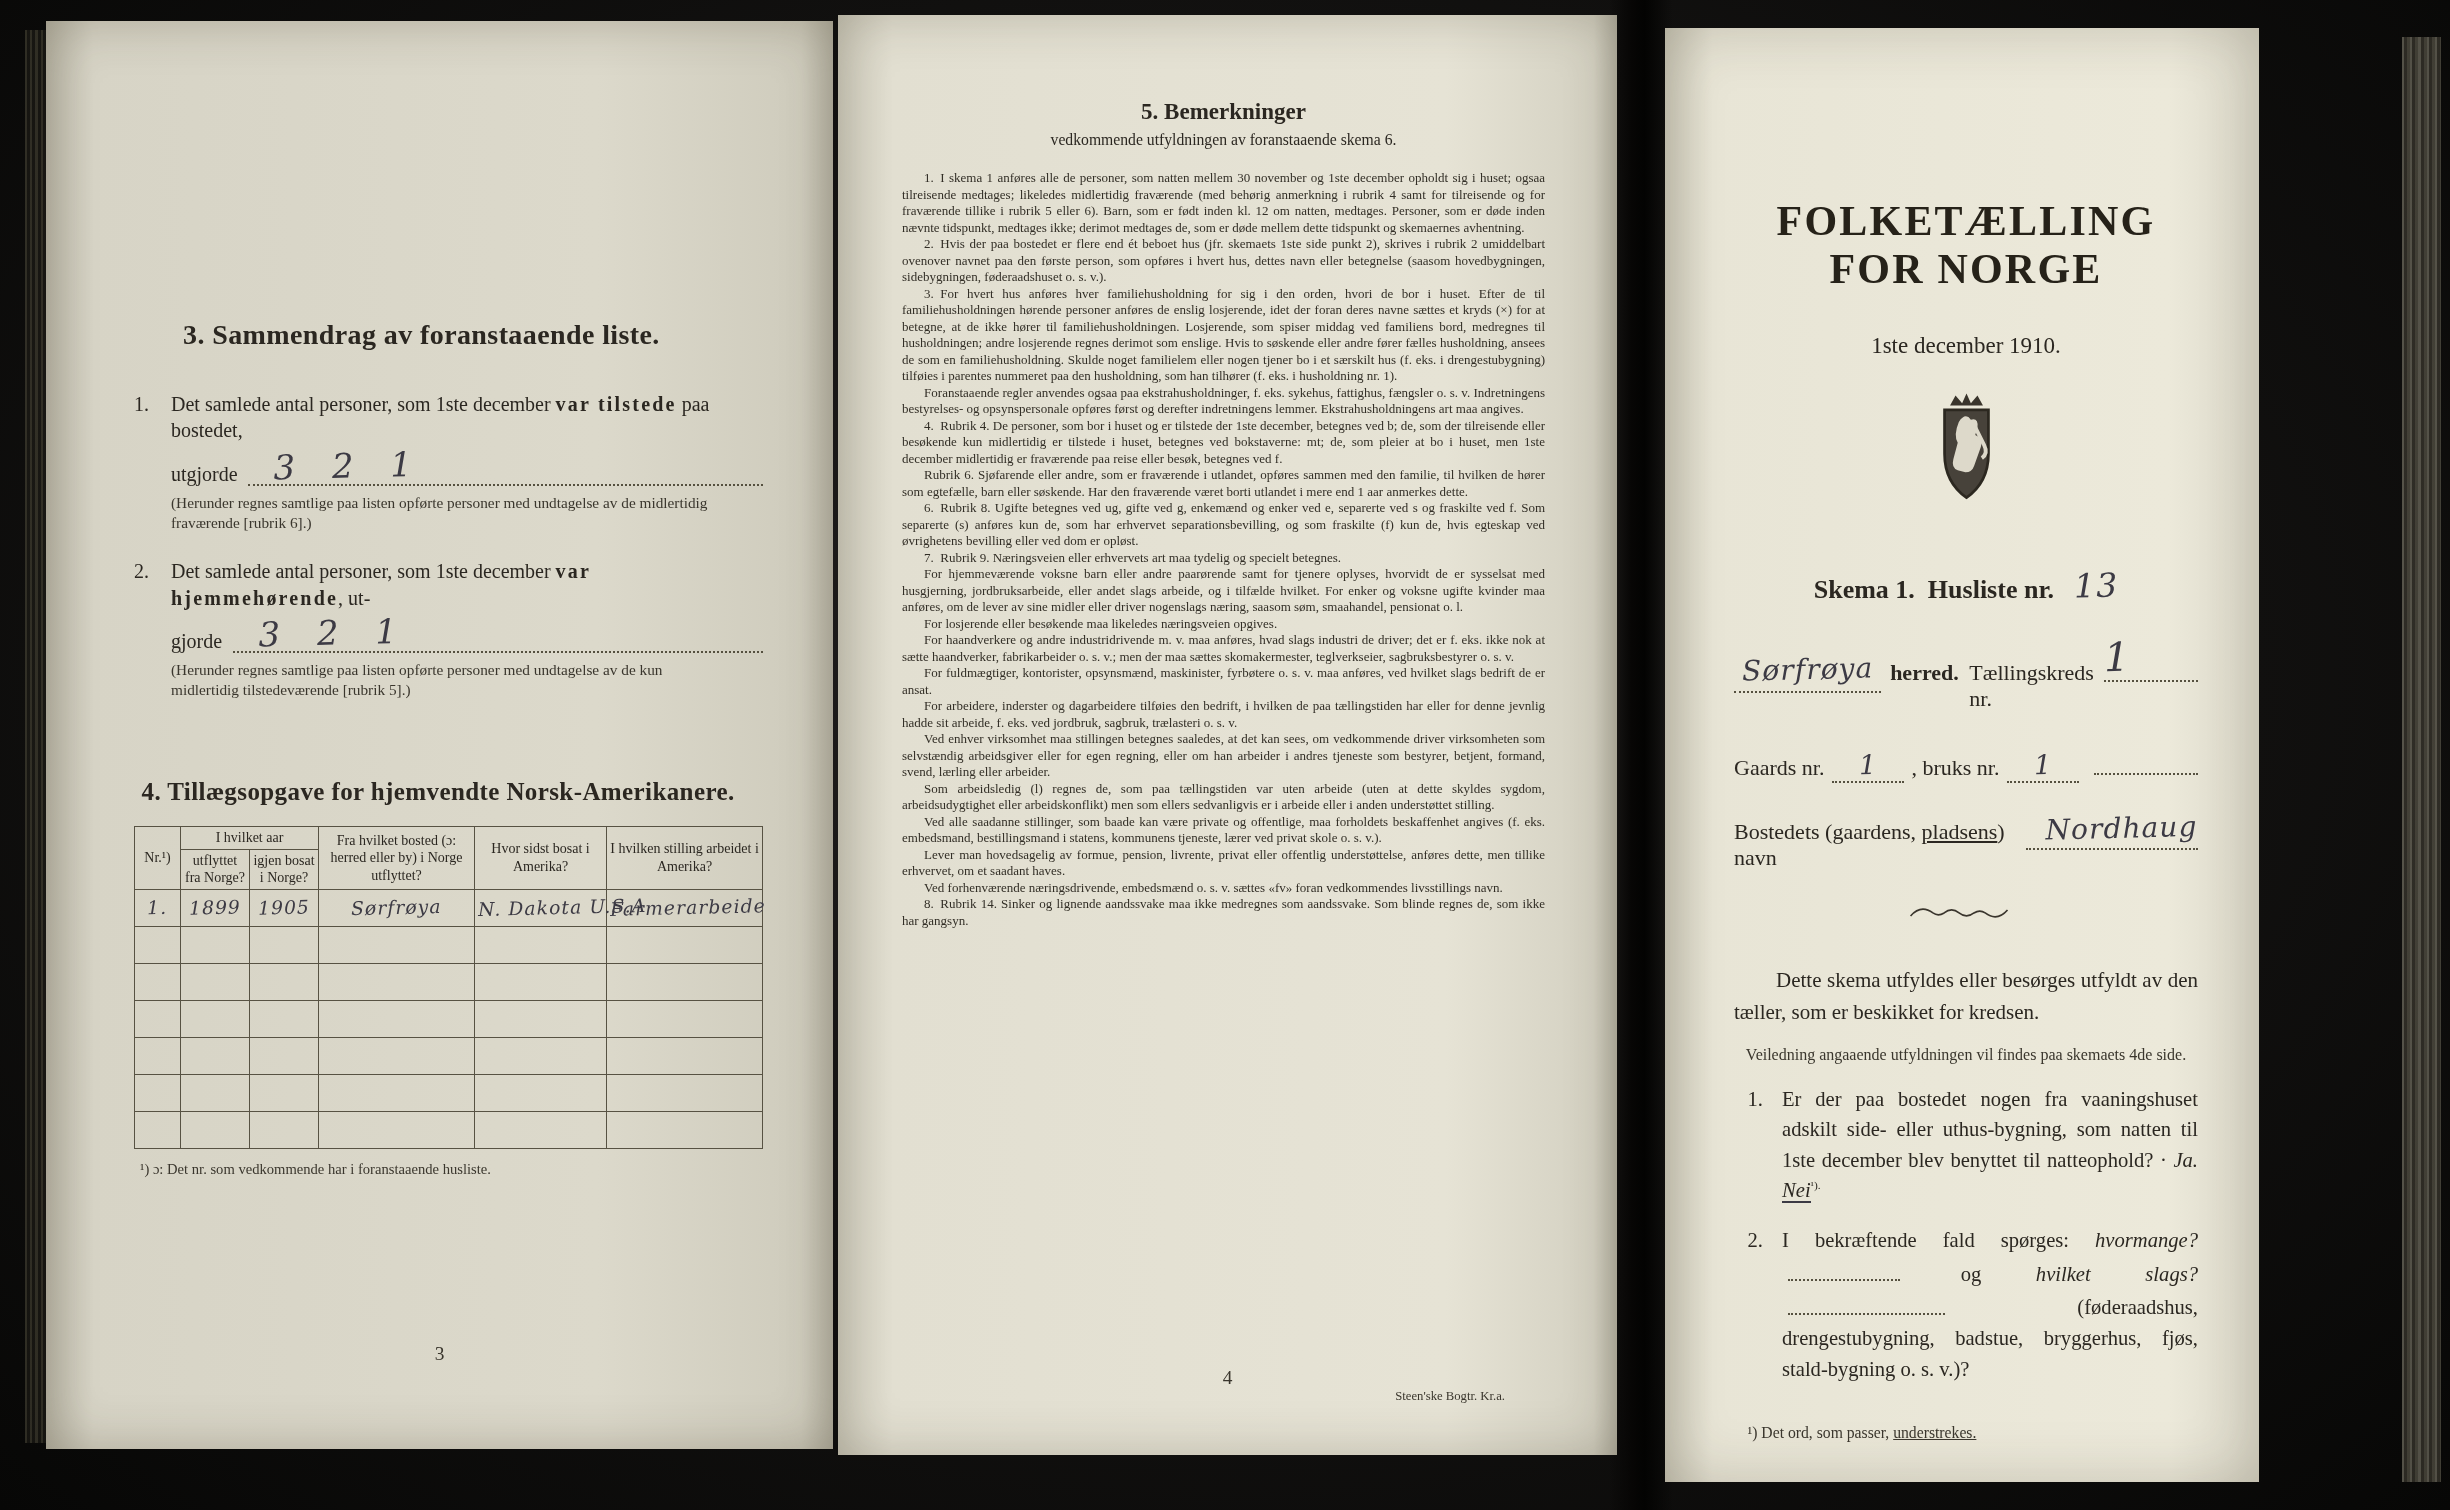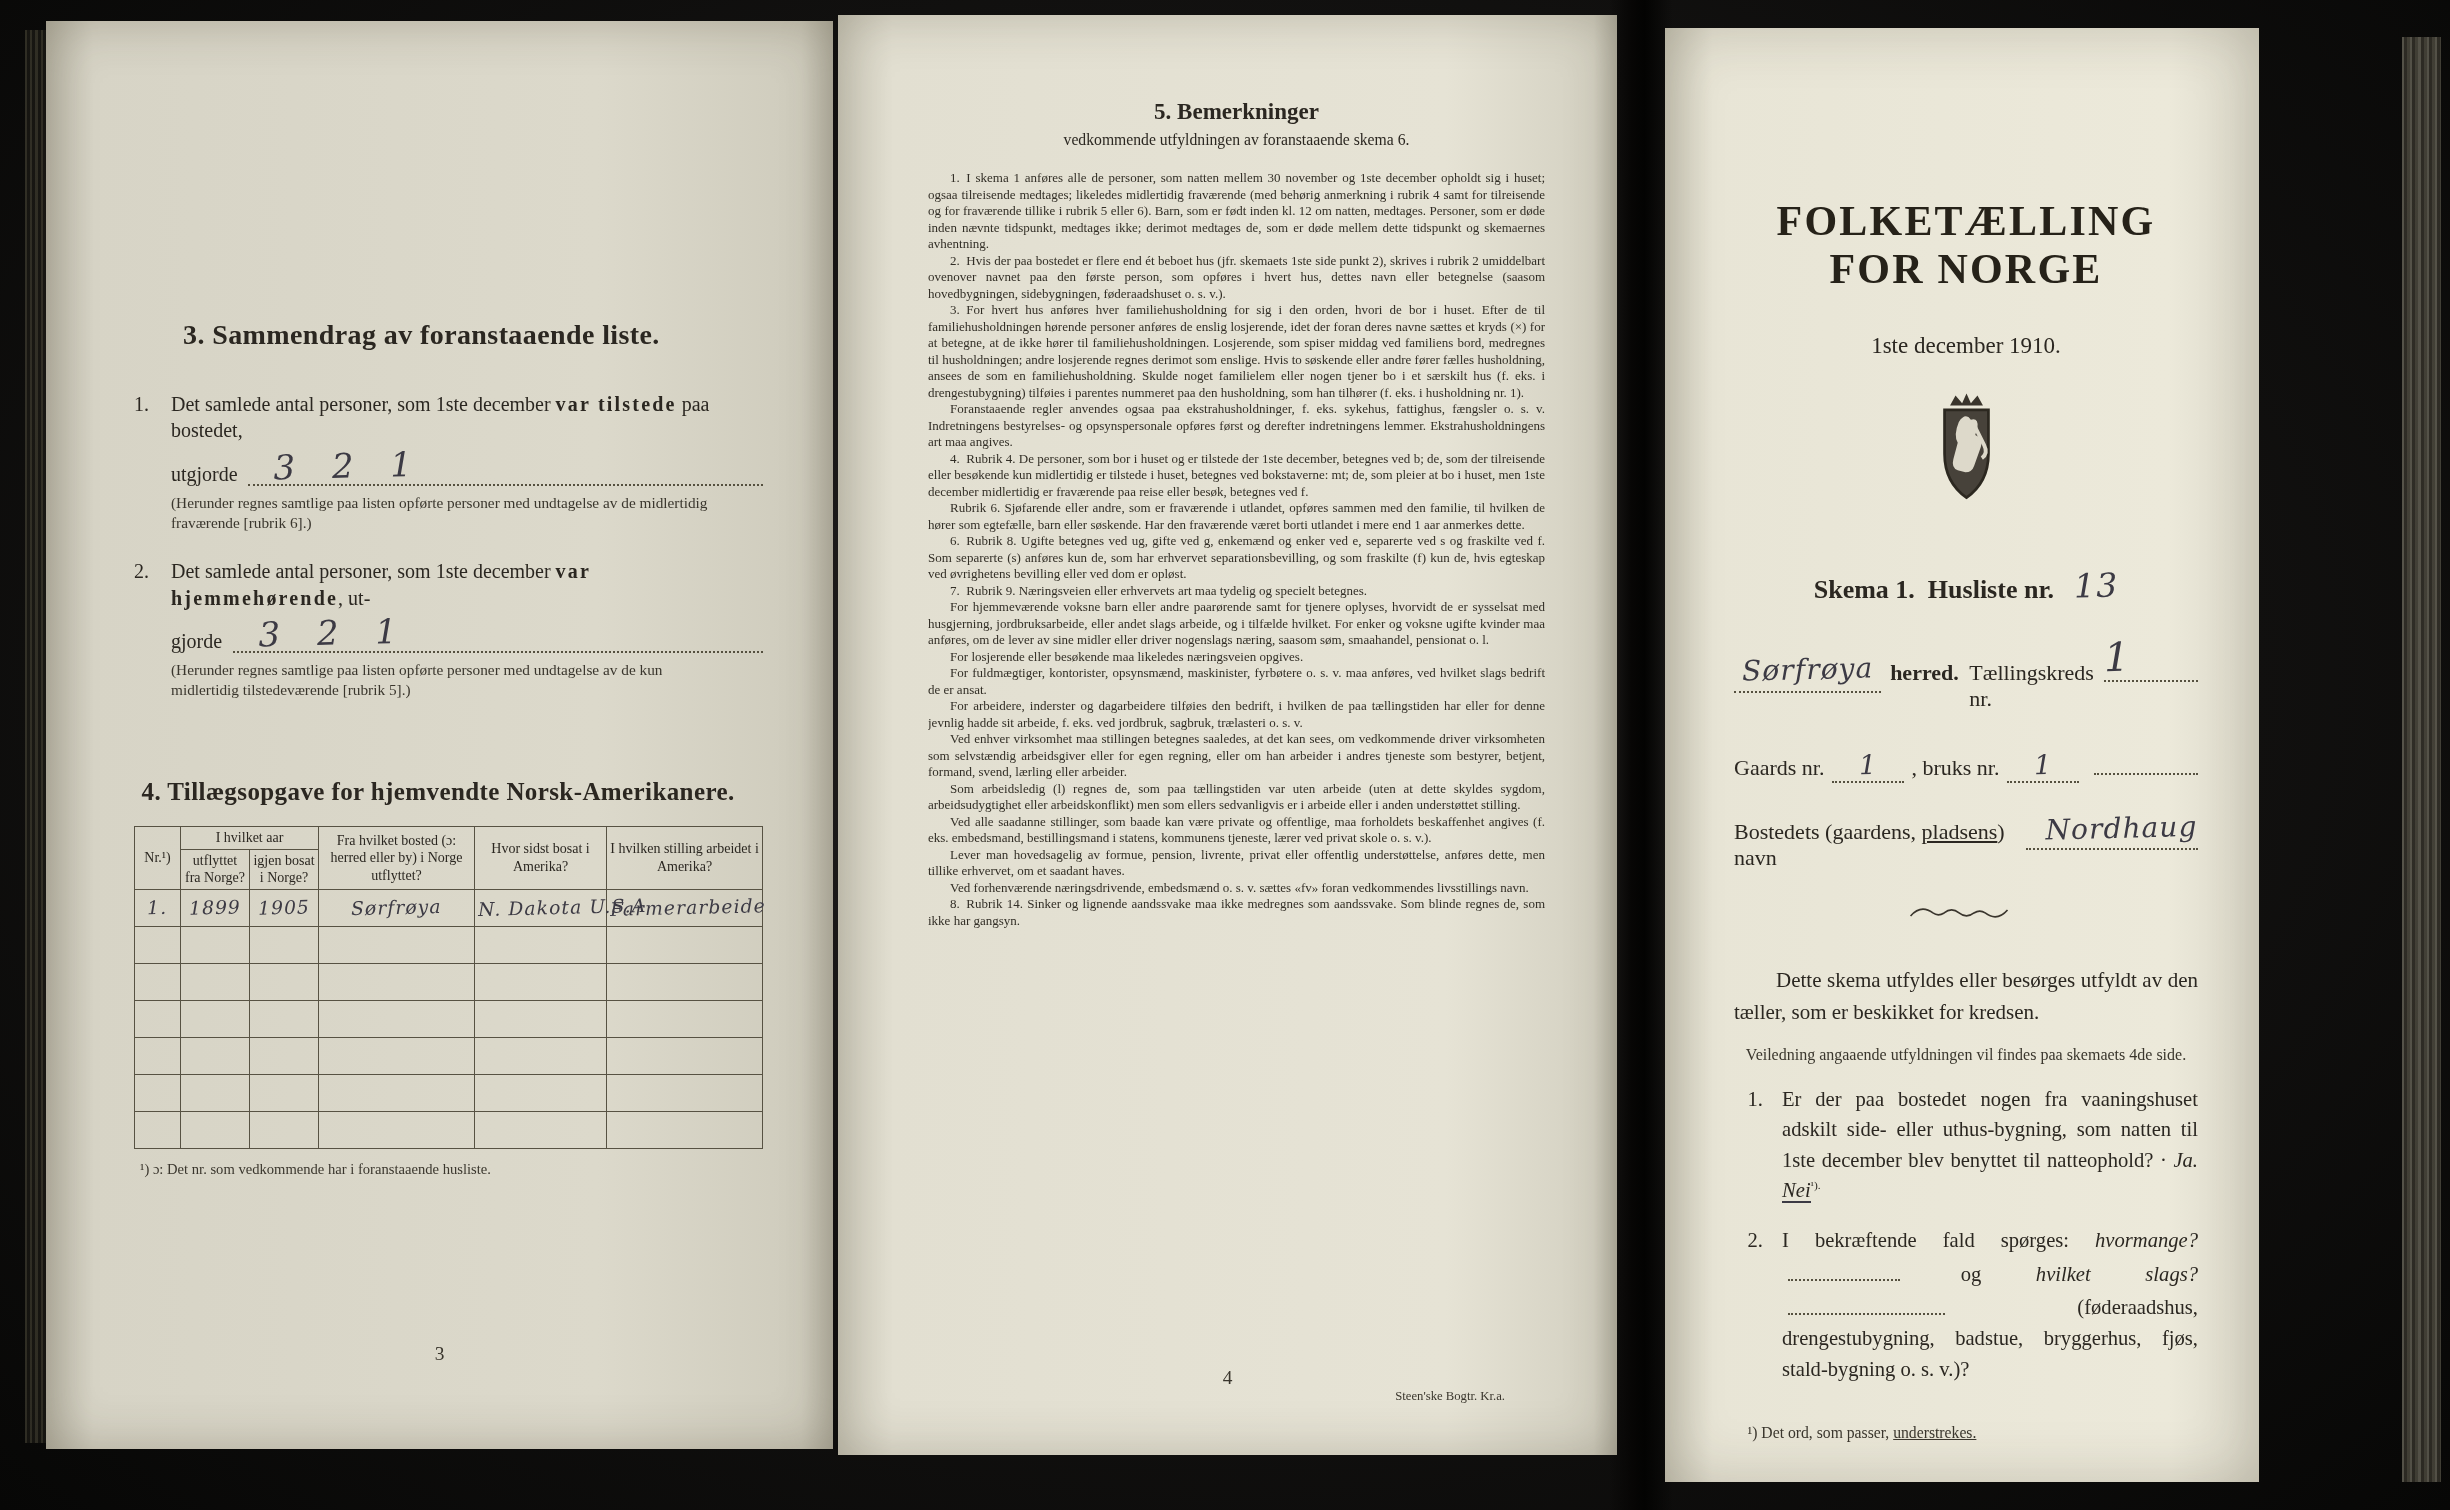--- a/index.html
+++ b/index.html
@@ -49,21 +49,21 @@
   table.amerika { width:100%; border-collapse:collapse; table-layout:fixed; }
   table.amerika th, table.amerika td { border:1.5px solid #575243; }
   table.amerika th { font-weight:normal; font-size:14px; line-height:1.25; text-align:center;
                      vertical-align:middle; padding:2.2px 3px; }
   table.amerika td { height:37px; text-align:center; vertical-align:middle; padding:0 3px; }
   .cell-hand { font-size:18.7px; }
   .tbl-footnote { font-size:14.6px; margin-top:12px; margin-left:6px; color:#3a362d; }
   .lp-pagenum { bottom:84px; }
 
   
-  .mp-inner { position:relative; width:100%; height:100%; padding:84px 72px 0 90px; }
+  .mp-inner { position:relative; width:100%; height:100%; padding:84px 72px 0 64px; }
   .remarks-title { text-align:center; font-weight:bold; font-size:23px; }
   .remarks-subtitle { text-align:center; font-size:15.7px; margin-top:6px; }
   .remarks { margin-top:21px; max-height:1174px; overflow:hidden; }
   .remark { font-size:13px; line-height:1.27; text-align:justify; text-indent:1.7em; color:#322e26; }
   .mp-pagenum { bottom:66px; }
   .printer-mark { position:absolute; right:112px; bottom:51px; font-size:12.7px; color:#3a362d; }
 
   
   .rp-inner { position:relative; width:100%; height:100%; padding:169px 61px 0 69px; font-size:21px; }
   .census-title { text-align:center; font-weight:bold; font-size:42px; letter-spacing:2.2px; color:#262219; }
@@ -226,20 +226,21 @@
           <p class="remark">1. I skema 1 anføres alle de personer, som natten mellem 30 november og 1ste december opholdt sig i huset; ogsaa tilreisende medtages; likeledes midlertidig fraværende (med behørig anmerkning i rubrik 4 samt for tilreisende og for fraværende tillike i rubrik 5 eller 6). Barn, som er født inden kl. 12 om natten, medtages. Personer, som er døde inden nævnte tidspunkt, medtages ikke; derimot medtages de, som er døde mellem dette tidspunkt og skemaernes avhentning.</p>
           <p class="remark">2. Hvis der paa bostedet er flere end ét beboet hus (jfr. skemaets 1ste side punkt 2), skrives i rubrik 2 umiddelbart ovenover navnet paa den første person, som opføres i hvert hus, dettes navn eller betegnelse (saasom hovedbygningen, sidebygningen, føderaadshuset o. s. v.).</p>
           <p class="remark">3. For hvert hus anføres hver familiehusholdning for sig i den orden, hvori de bor i huset. Efter de til familiehusholdningen hørende personer anføres de enslig losjerende, idet der foran deres navne sættes et kryds (×) for at betegne, at de ikke hører til familiehusholdningen. Losjerende, som spiser middag ved familiens bord, medregnes til husholdningen; andre losjerende regnes derimot som enslige. Hvis to søskende eller andre fører fælles husholdning, ansees de som en familiehusholdning. Skulde noget familielem eller nogen tjener bo i et særskilt hus (f. eks. i drengestubygning) tilføies i parentes nummeret paa den husholdning, som han tilhører (f. eks. i husholdning nr. 1).</p>
           <p class="remark">Foranstaaende regler anvendes ogsaa paa ekstrahusholdninger, f. eks. sykehus, fattighus, fængsler o. s. v. Indretningens bestyrelses- og opsynspersonale opføres først og derefter indretningens lemmer. Ekstrahusholdningens art maa angives.</p>
           <p class="remark">4. Rubrik 4. De personer, som bor i huset og er tilstede der 1ste december, betegnes ved b; de, som der tilreisende eller besøkende kun midlertidig er tilstede i huset, betegnes ved bokstaverne: mt; de, som pleier at bo i huset, men 1ste december midlertidig er fraværende paa reise eller besøk, betegnes ved f.</p>
           <p class="remark">Rubrik 6. Sjøfarende eller andre, som er fraværende i utlandet, opføres sammen med den familie, til hvilken de hører som egtefælle, barn eller søskende. Har den fraværende været borti utlandet i mere end 1 aar anmerkes dette.</p>
           <p class="remark">6. Rubrik 8. Ugifte betegnes ved ug, gifte ved g, enkemænd og enker ved e, separerte ved s og fraskilte ved f. Som separerte (s) anføres kun de, som har erhvervet separationsbevilling, og som fraskilte (f) kun de, hvis egteskap ved øvrighetens bevilling eller ved dom er opløst.</p>
           <p class="remark">7. Rubrik 9. Næringsveien eller erhvervets art maa tydelig og specielt betegnes.</p>
           <p class="remark">For hjemmeværende voksne barn eller andre paarørende samt for tjenere oplyses, hvorvidt de er sysselsat med husgjerning, jordbruksarbeide, eller andet slags arbeide, og i tilfælde hvilket. For enker og voksne ugifte kvinder maa anføres, om de lever av sine midler eller driver nogenslags næring, saasom søm, smaahandel, pensionat o. l.</p>
           <p class="remark">For losjerende eller besøkende maa likeledes næringsveien opgives.</p>
+          <p class="remark">For haandverkere og andre industridrivende m. v. maa anføres, hvad slags industri de driver; det er f. eks. ikke nok at sætte haandverker, fabrikarbeider o. s. v.; men der maa sættes skomakermester, teglverkseier, sagbruksbestyrer o. s. v.</p>
           <p class="remark">For fuldmægtiger, kontorister, opsynsmænd, maskinister, fyrbøtere o. s. v. maa anføres, ved hvilket slags bedrift de er ansat.</p>
           <p class="remark">For arbeidere, inderster og dagarbeidere tilføies den bedrift, i hvilken de paa tællingstiden har eller for denne jevnlig hadde sit arbeide, f. eks. ved jordbruk, sagbruk, trælasteri o. s. v.</p>
           <p class="remark">Ved enhver virksomhet maa stillingen betegnes saaledes, at det kan sees, om vedkommende driver virksomheten som selvstændig arbeidsgiver eller for egen regning, eller om han arbeider i andres tjeneste som bestyrer, betjent, formand, svend, lærling eller arbeider.</p>
           <p class="remark">Som arbeidsledig (l) regnes de, som paa tællingstiden var uten arbeide (uten at dette skyldes sygdom, arbeidsudygtighet eller arbeidskonflikt) men som ellers sedvanligvis er i arbeide eller i anden understøttet stilling.</p>
           <p class="remark">Ved alle saadanne stillinger, som baade kan være private og offentlige, maa forholdets beskaffenhet angives (f. eks. embedsmand, bestillingsmand i statens, kommunens tjeneste, lærer ved privat skole o. s. v.).</p>
           <p class="remark">Lever man hovedsagelig av formue, pension, livrente, privat eller offentlig understøttelse, anføres dette, men tillike erhvervet, om et saadant haves.</p>
           <p class="remark">Ved forhenværende næringsdrivende, embedsmænd o. s. v. sættes «fv» foran vedkommendes livsstillings navn.</p>
           <p class="remark">8. Rubrik 14. Sinker og lignende aandssvake maa ikke medregnes som aandssvake. Som blinde regnes de, som ikke har gangsyn.</p>
         </div>
       <div class="page-num mp-pagenum">4</div>

